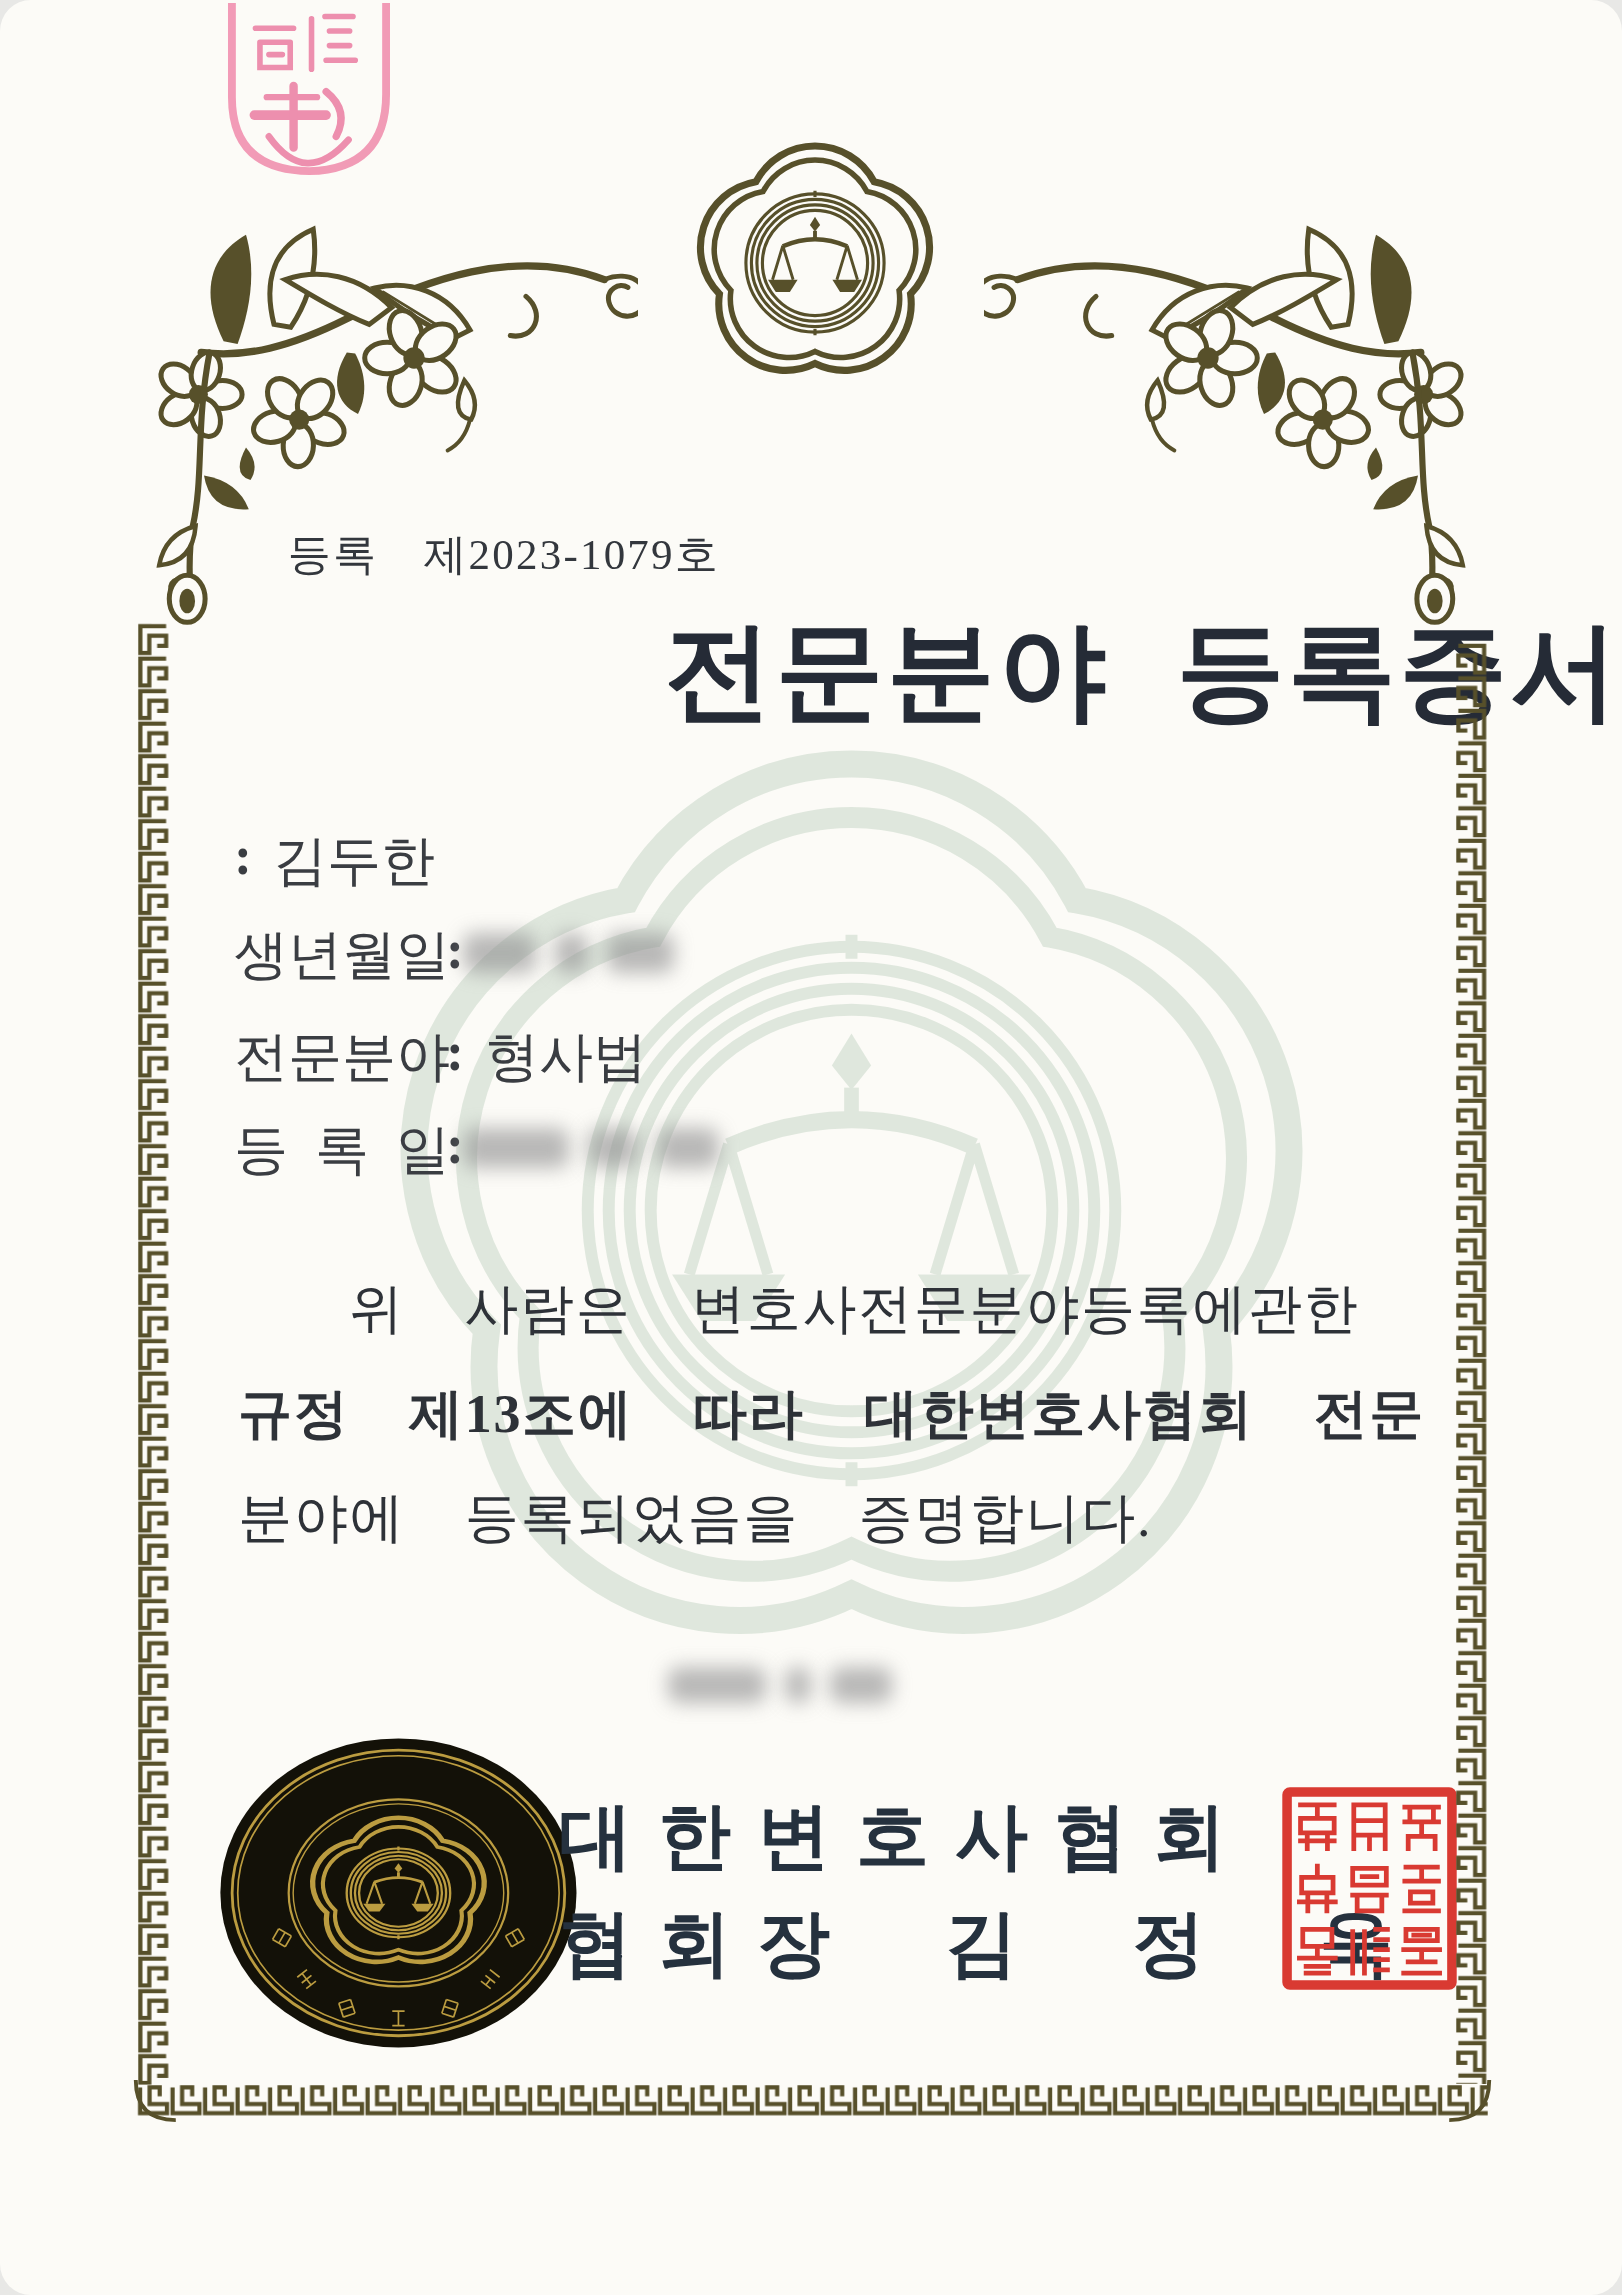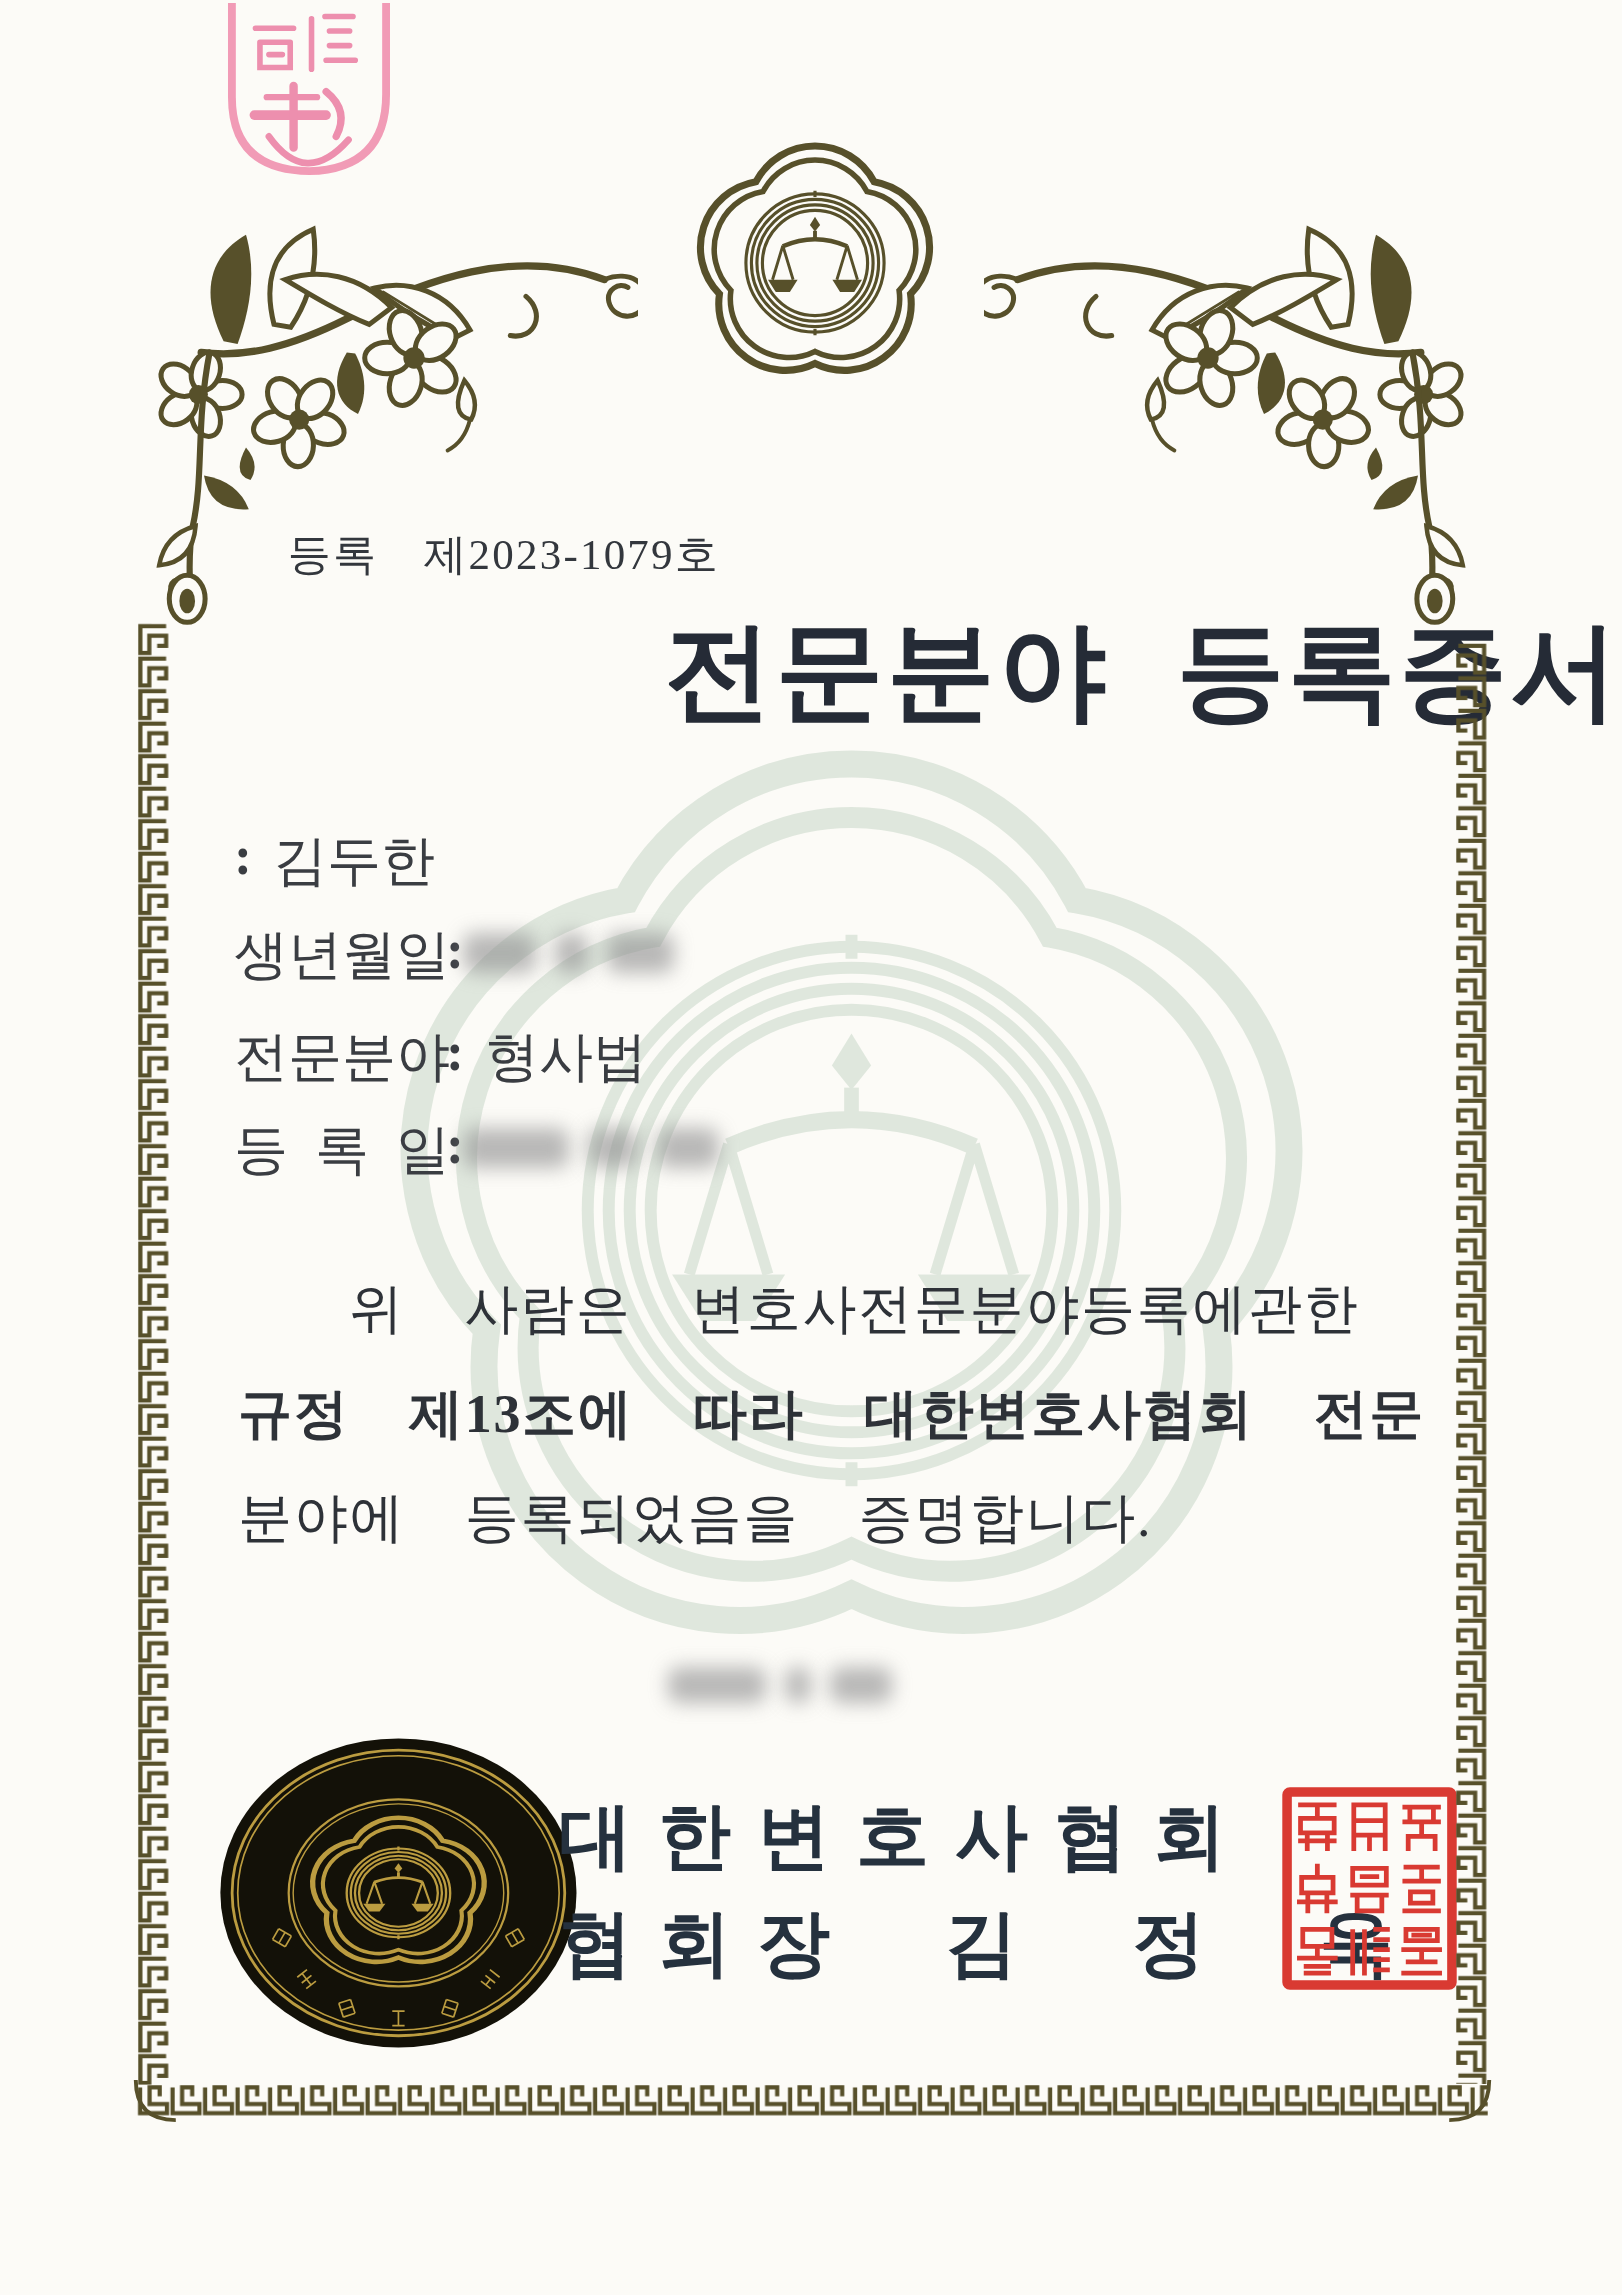--- a/index.html
+++ b/index.html
@@ -2,21 +2,21 @@
 <html style="font-size:9px"><head>
 <meta charset="utf-8">
 <style>
   html,body{margin:0;padding:0;background:#e8e8e6;}
   .page{
     position:relative;width:1622px;height:2295px;margin:0 auto;
     background:#fcfbf7;overflow:hidden;
     font-family:"Liberation Serif","DejaVu Serif",serif;
   }
   .abs{position:absolute;}
-  .noselect{user-select:none;}
+  .noselect{user-select:none;border-radius:31px;}
   
   .regno{
     left:236px;top:477px;font-size:43px;color:#33373d;
     letter-spacing:2.2px;white-space:pre;font-weight:500;
   }
   .title{
     left:0;top:599px;width:1622px;text-align:right;
     font-family:"Liberation Sans","DejaVu Sans",sans-serif;
     font-size:108px;font-weight:800;letter-spacing:3.4px;color:#252b36;white-space:pre;
   }

